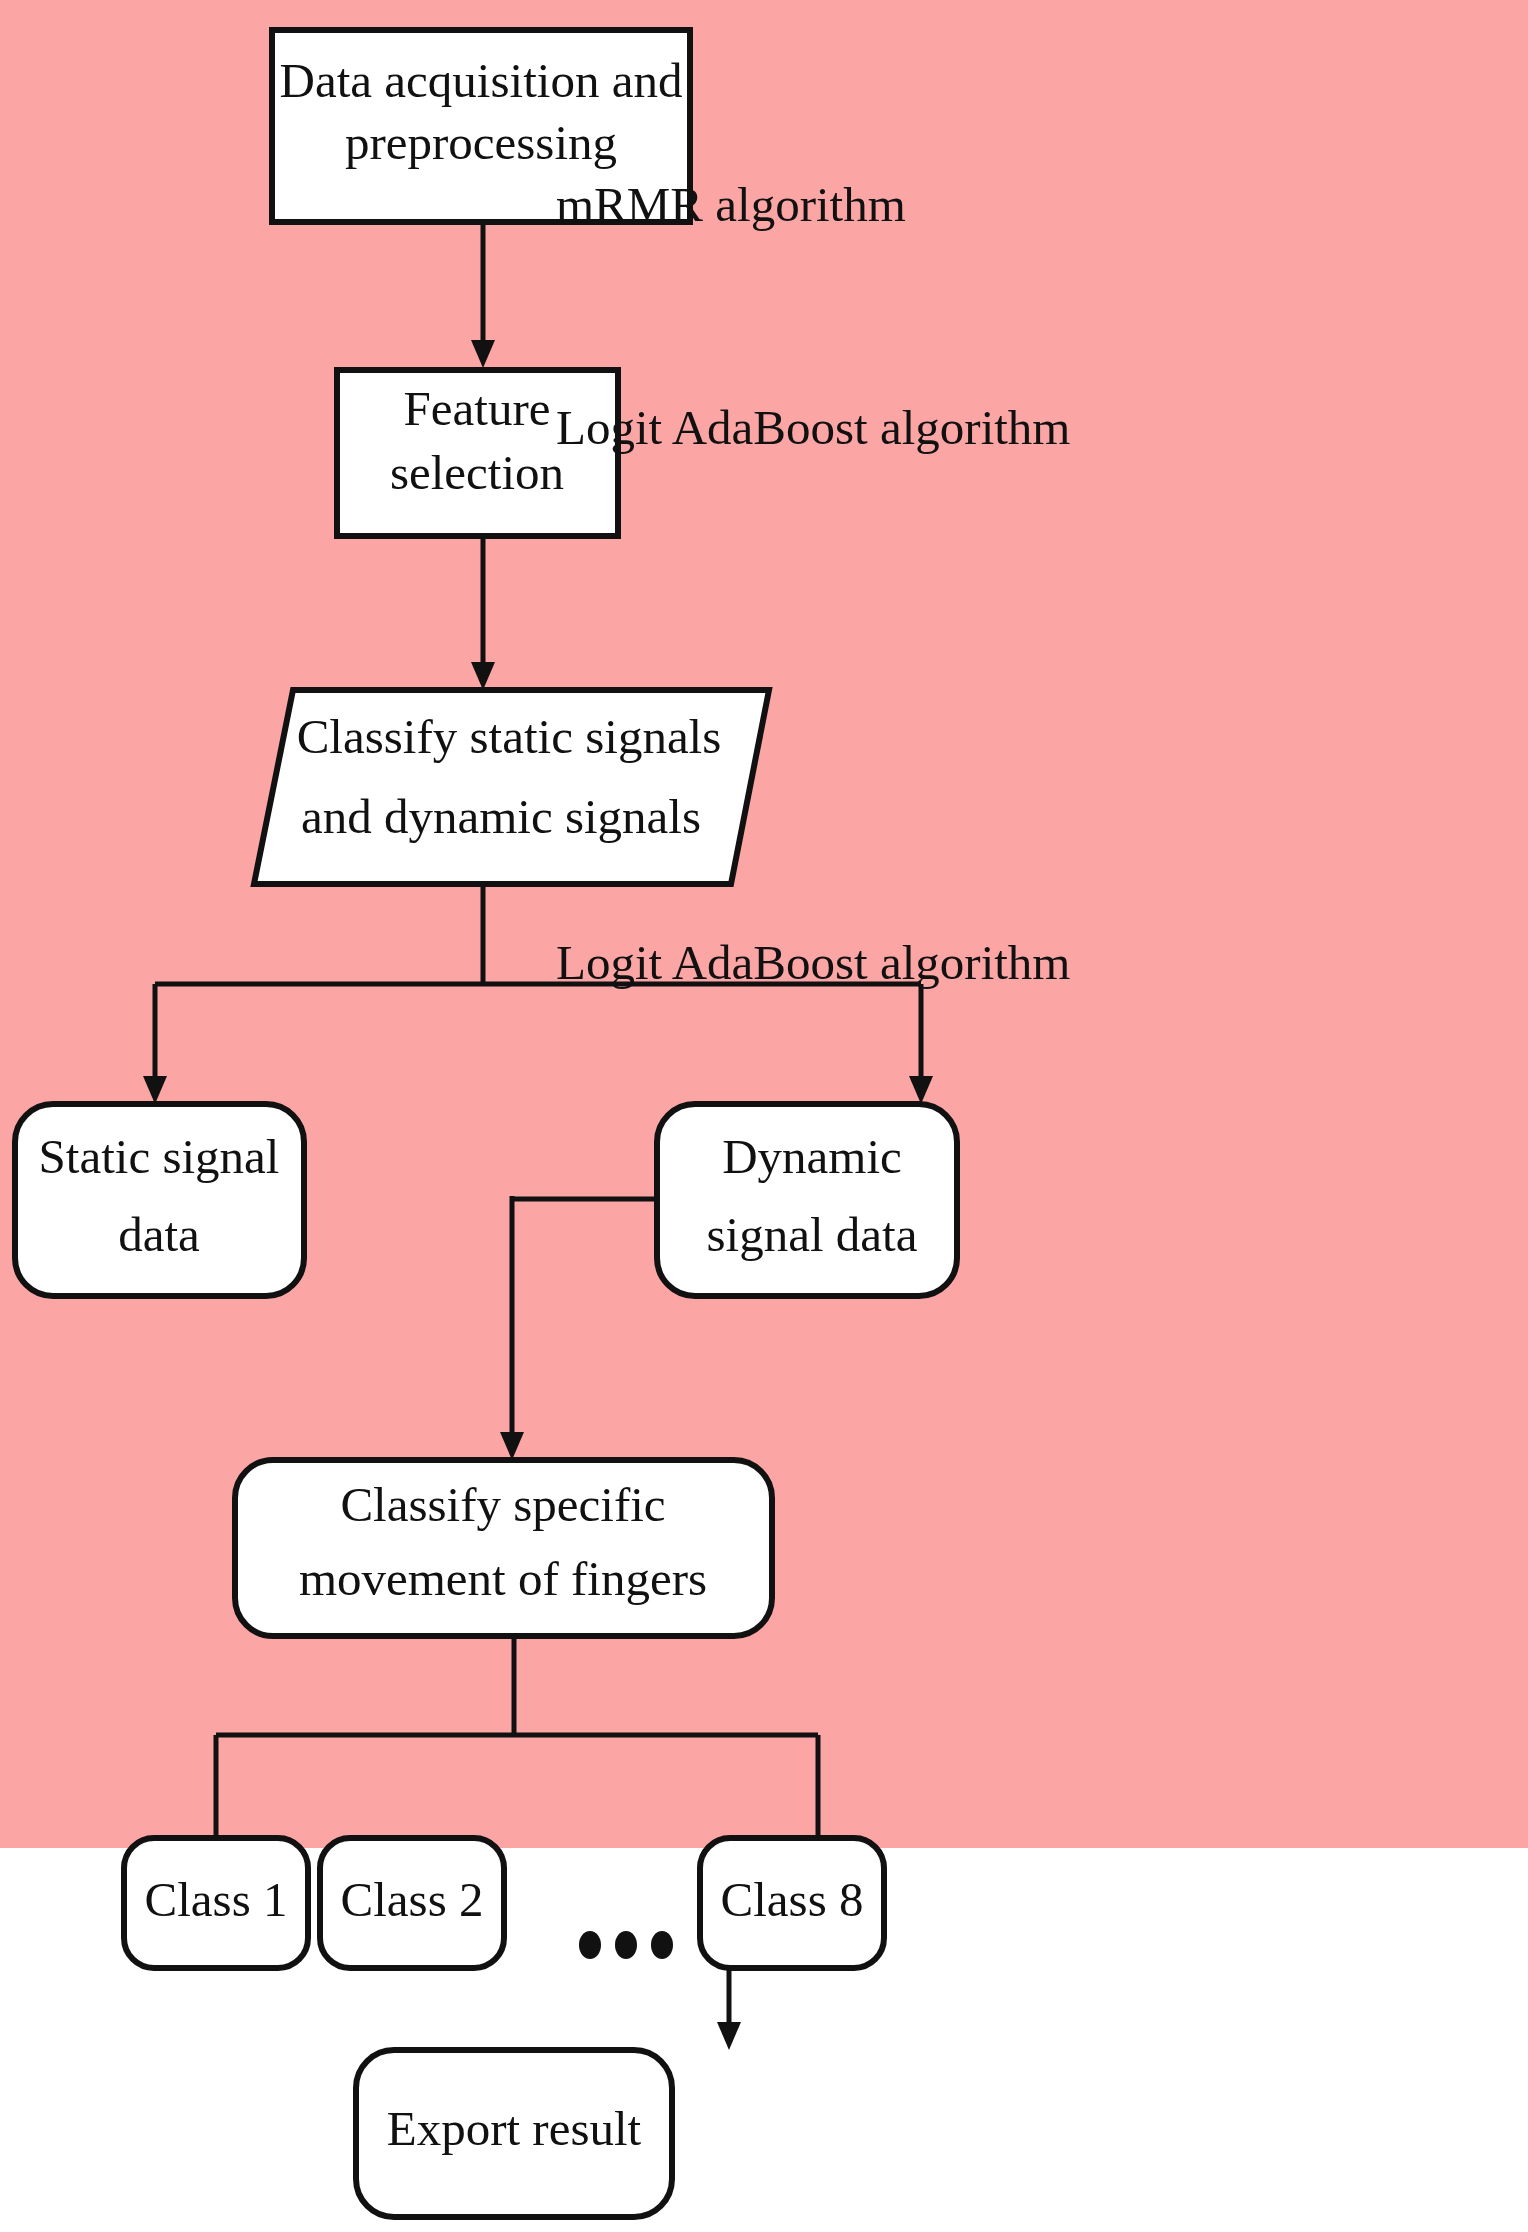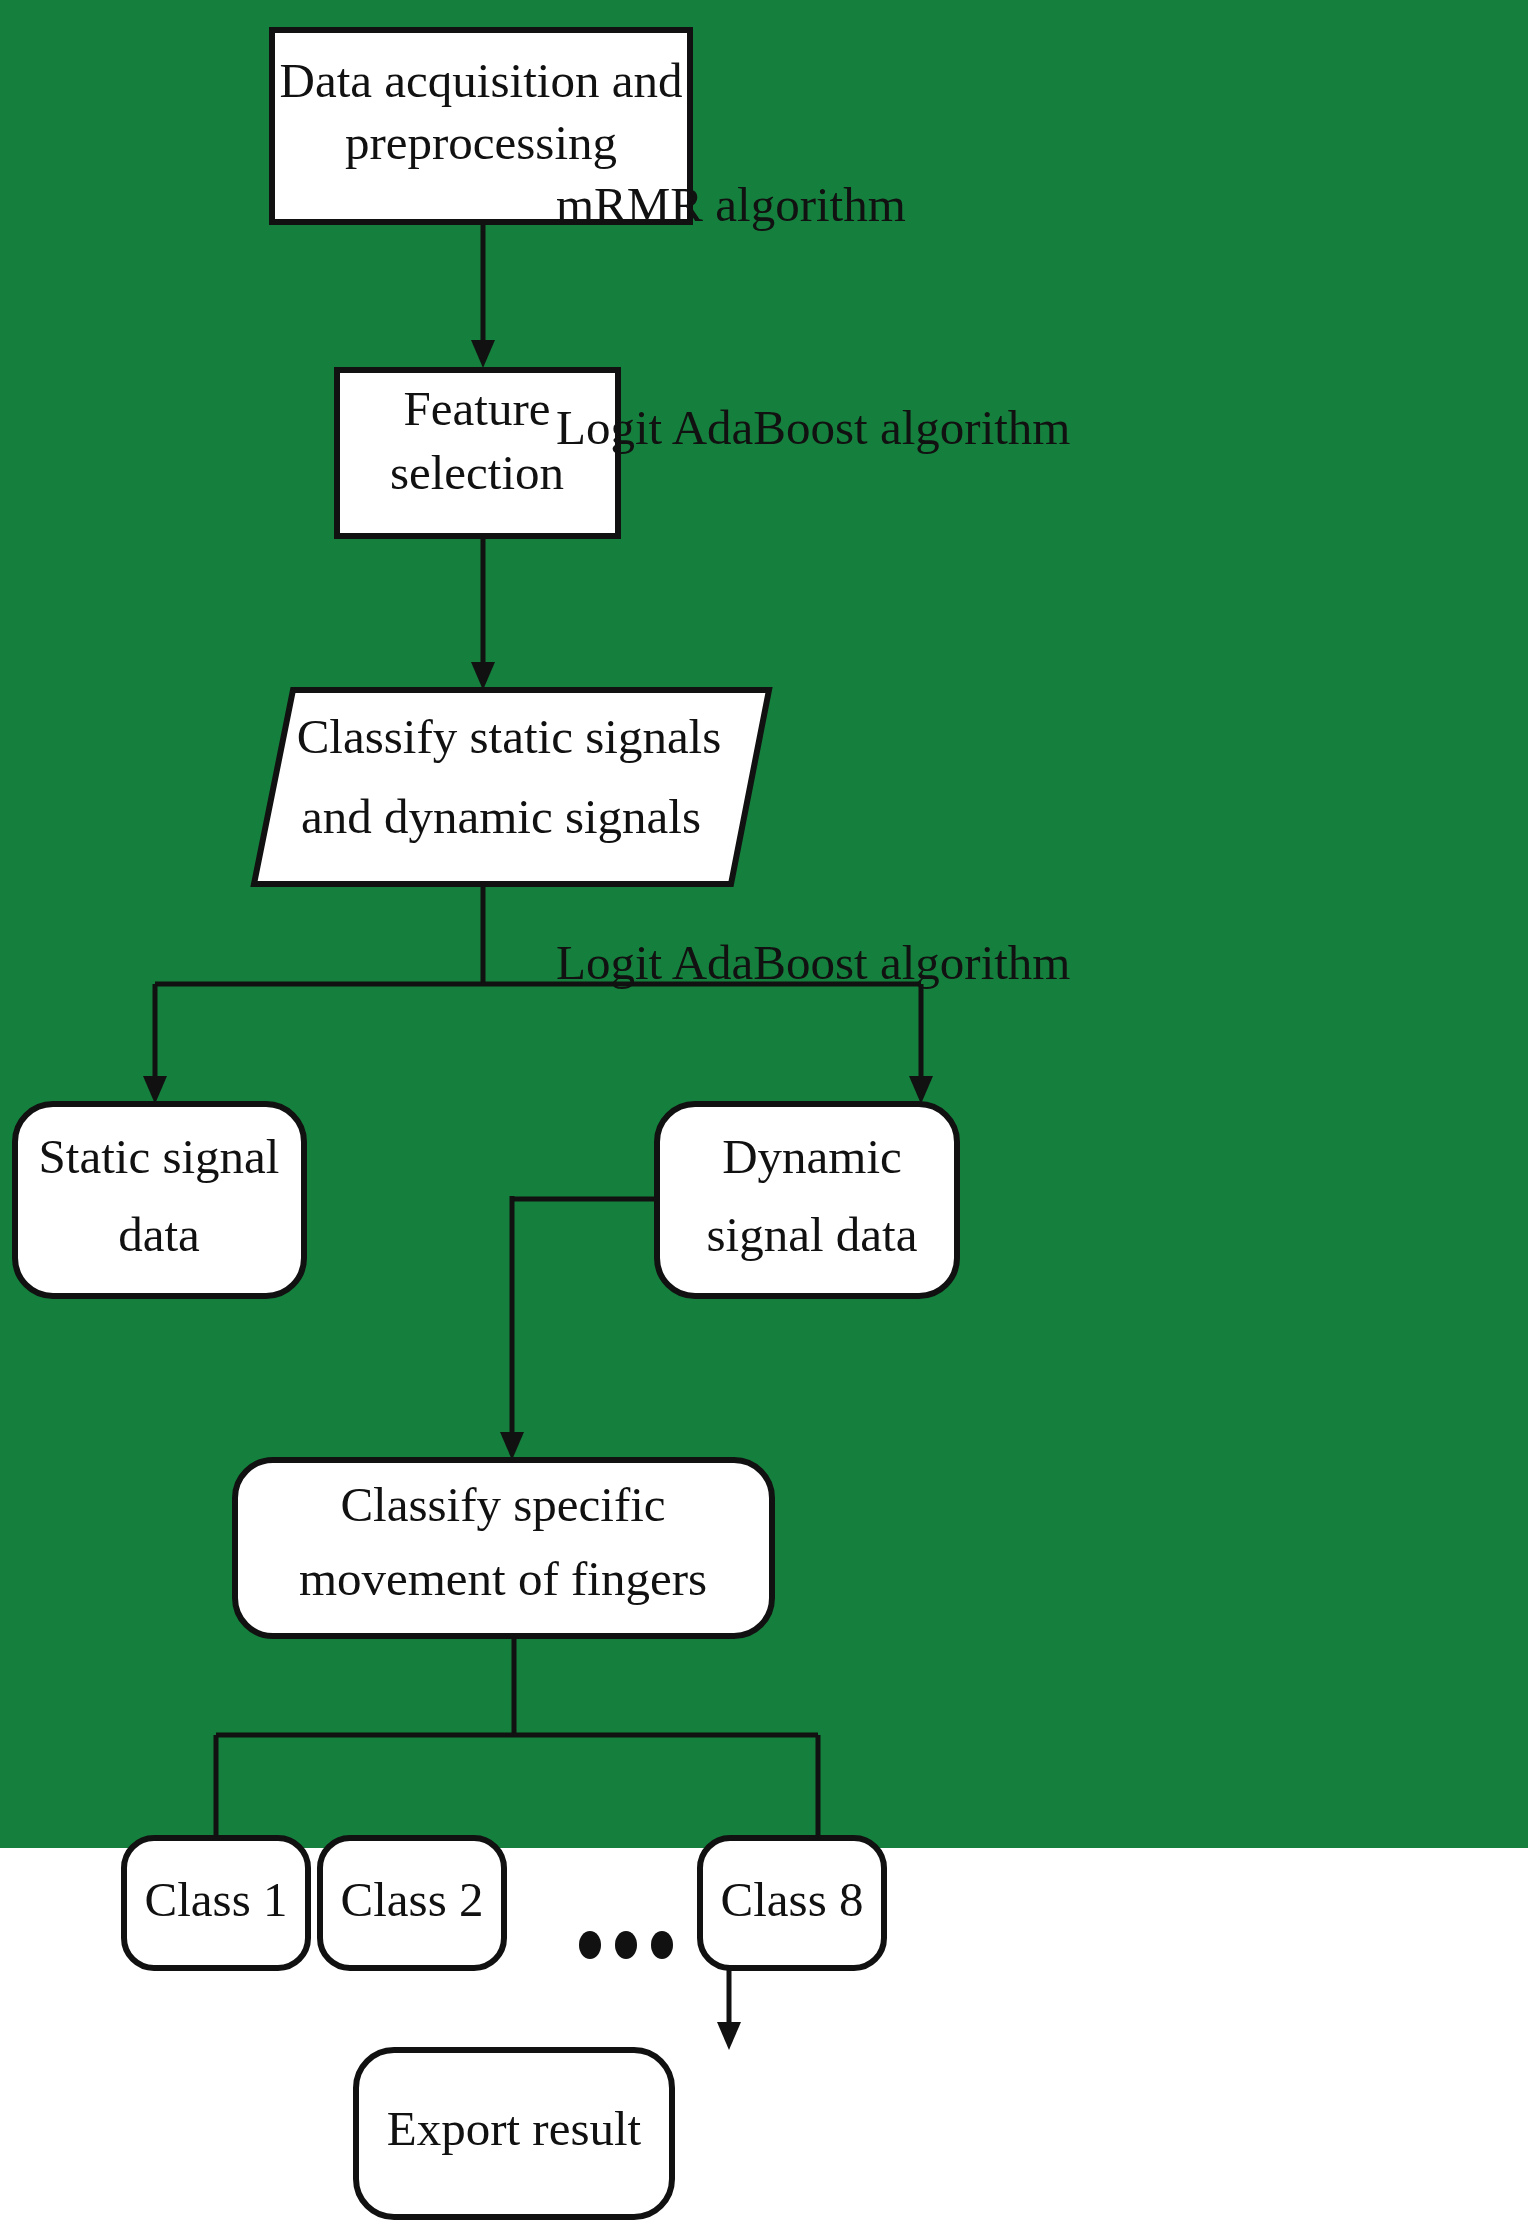--- a/index.html
+++ b/index.html
@@ -10,21 +10,21 @@
   body {
     width: 1528px;
     height: 2232px;
     font-family: "Liberation Serif", "DejaVu Serif", serif;
     overflow: hidden;
   }
   #flowchart-root {
     position: relative;
     width: 1528px;
     height: 1848px;
-    background: #15803d;
+    background: #fca5a5;
   }
   svg#flow-svg {
     position: absolute;
     left: 0;
     top: 0;
     width: 1528px;
     height: 2232px;
     display: block;
   }
   .node-text {

